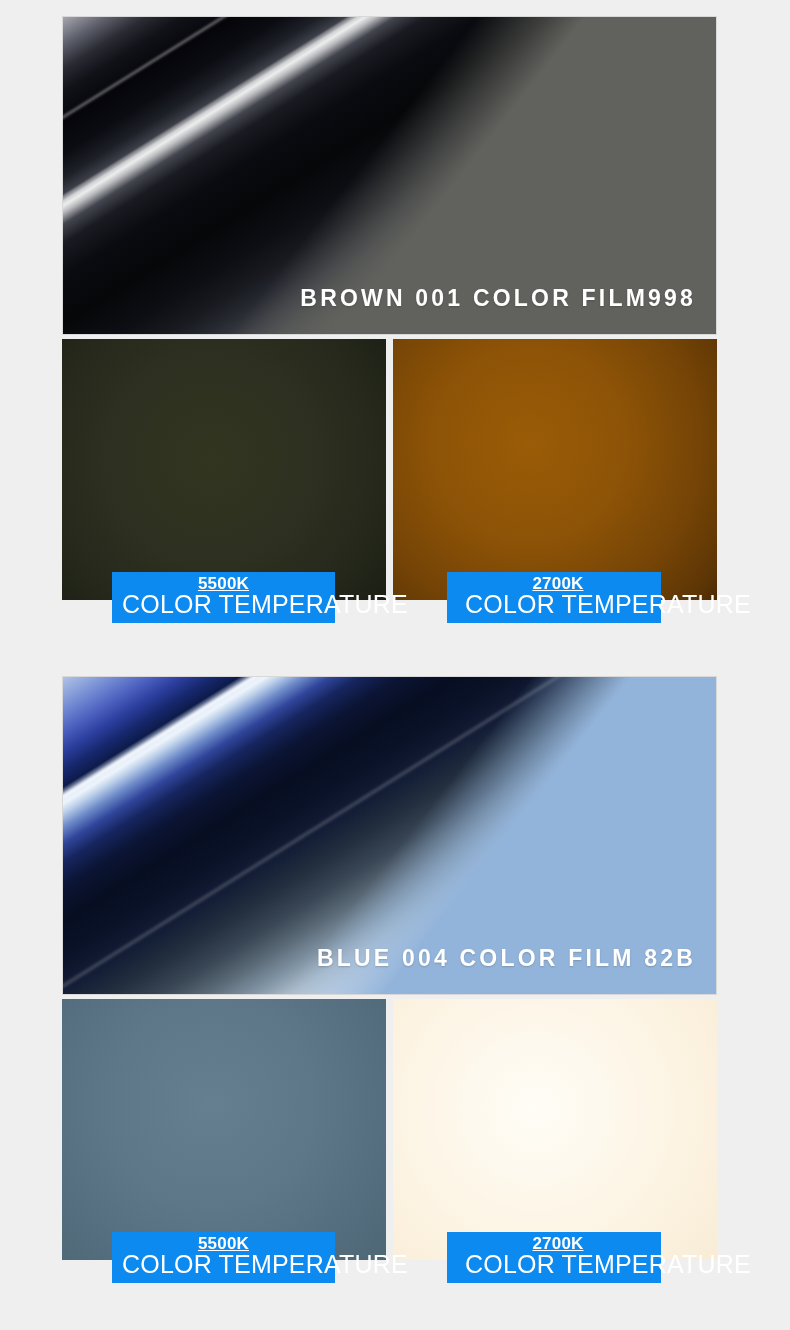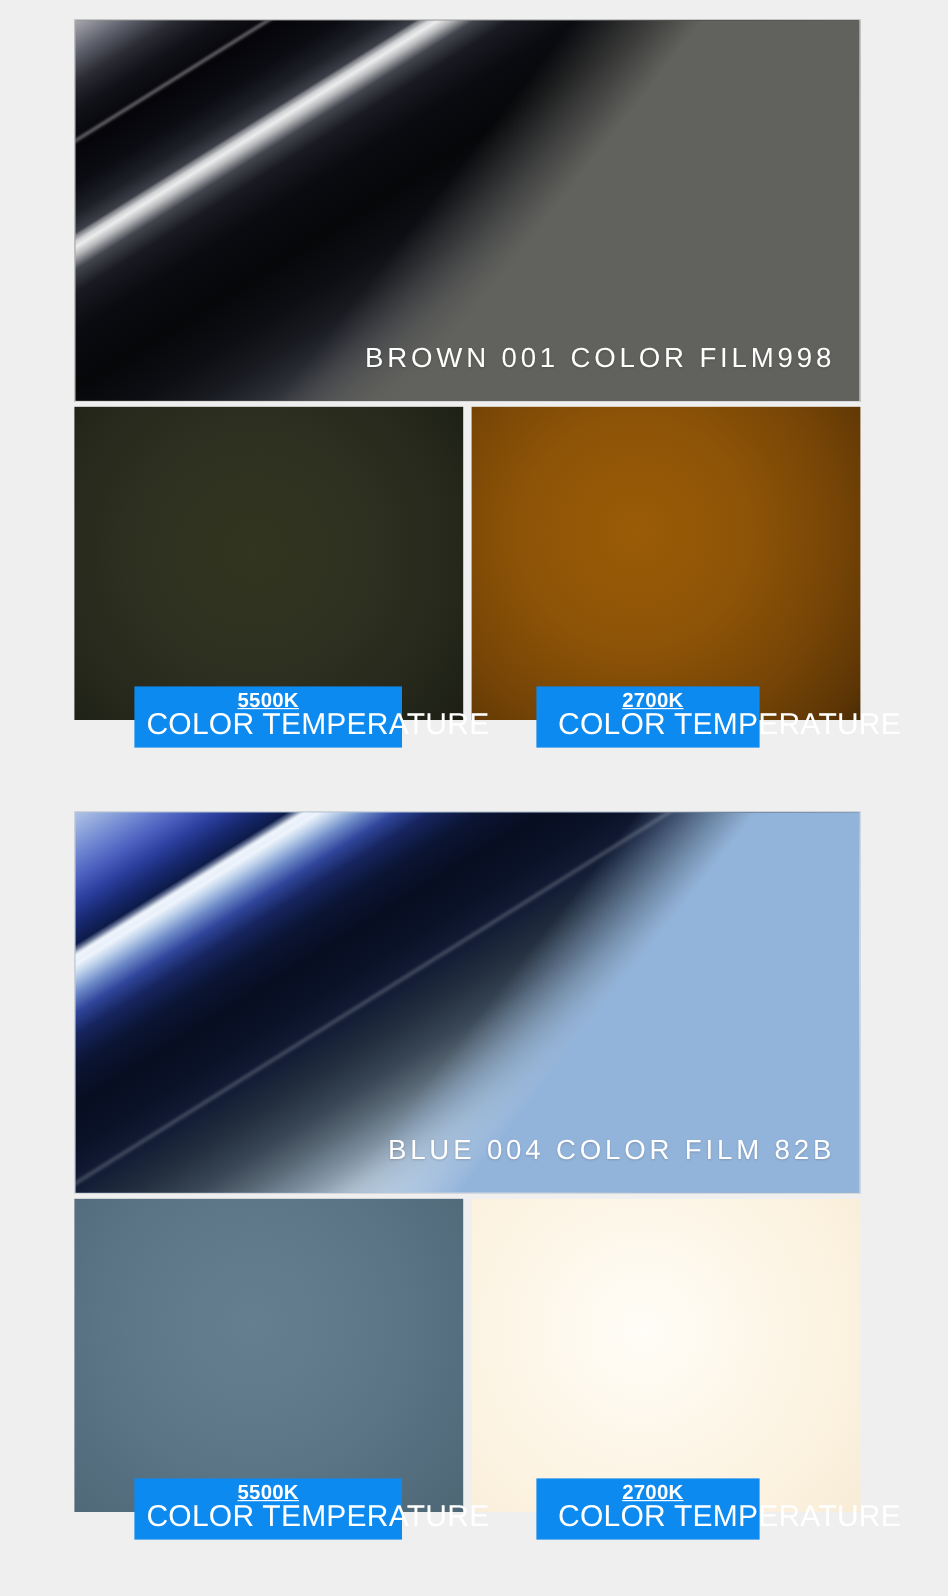--- a/index.html
+++ b/index.html
@@ -21,21 +21,21 @@
     position:relative;
     width:655px; height:319px;
     overflow:hidden;
     border:1px solid #d8d8d8;
   }
   .hero-title {
     position:absolute;
     right:20px; bottom:22px;
     color:#ffffff;
     font-size:23px;
-    font-weight:normal;
+    font-weight:bold;
     letter-spacing:3.2px;
     white-space:nowrap;
     text-shadow:0 1px 2px rgba(0,0,0,.18);
   }
 
   
   .hero.brown-hero { background:#61625d; }
   .hero.brown-hero .bands {
     position:absolute; left:-330px; top:-190px;
     width:1300px; height:900px;
@@ -203,21 +203,21 @@
     text-decoration:underline;
   }
   .temp-badge .caption {
     display:block;
     font-size:25px;
     font-weight:normal;
     letter-spacing:.2px;
     white-space:nowrap;
   }
   .badge-left  { left:50px;  top:233px; width:223px; }
-  .badge-right { left:385px; top:233px; width:186px;padding-left:18px; }
+  .badge-right { left:385px; top:233px; width:214px;padding-left:18px; }
 </style>
 </head>
 <body>
 
 <div class="page">
 
   <section class="product brown">
 
     <div class="hero brown-hero">
       <div class="bands"></div>

